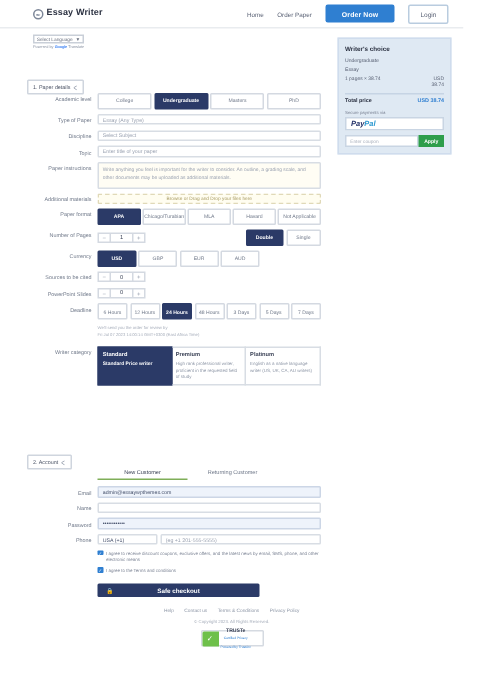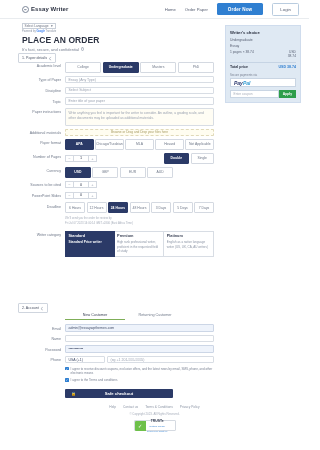--- a/index.html
+++ b/index.html
@@ -216,27 +216,20 @@
   <div class="lang-wrap">
     <div class="lang-select">
       <span>Select Language</span>
       <span>▼</span>
     </div>
     <div class="lang-powered">
       <span>Powered by </span><b class="gg">Google</b><span> Translate</span>
     </div>
   </div>
 
-  <div class="title-block">
-    <div class="page-title">PLACE AN ORDER</div>
-    <div class="page-sub">
-      <span>It's fast, secure, and confidential</span>
-      <span class="qmark">?</span>
-    </div>
-  </div>
 
   <div style="position:absolute;left:18px;top:53px;">
     <span class="section-tag">
       <span>1. Paper details</span>
       <span class="tag-chevron">&lt;</span>
     </span>
   </div>
 
   <div class="form-area">
 

